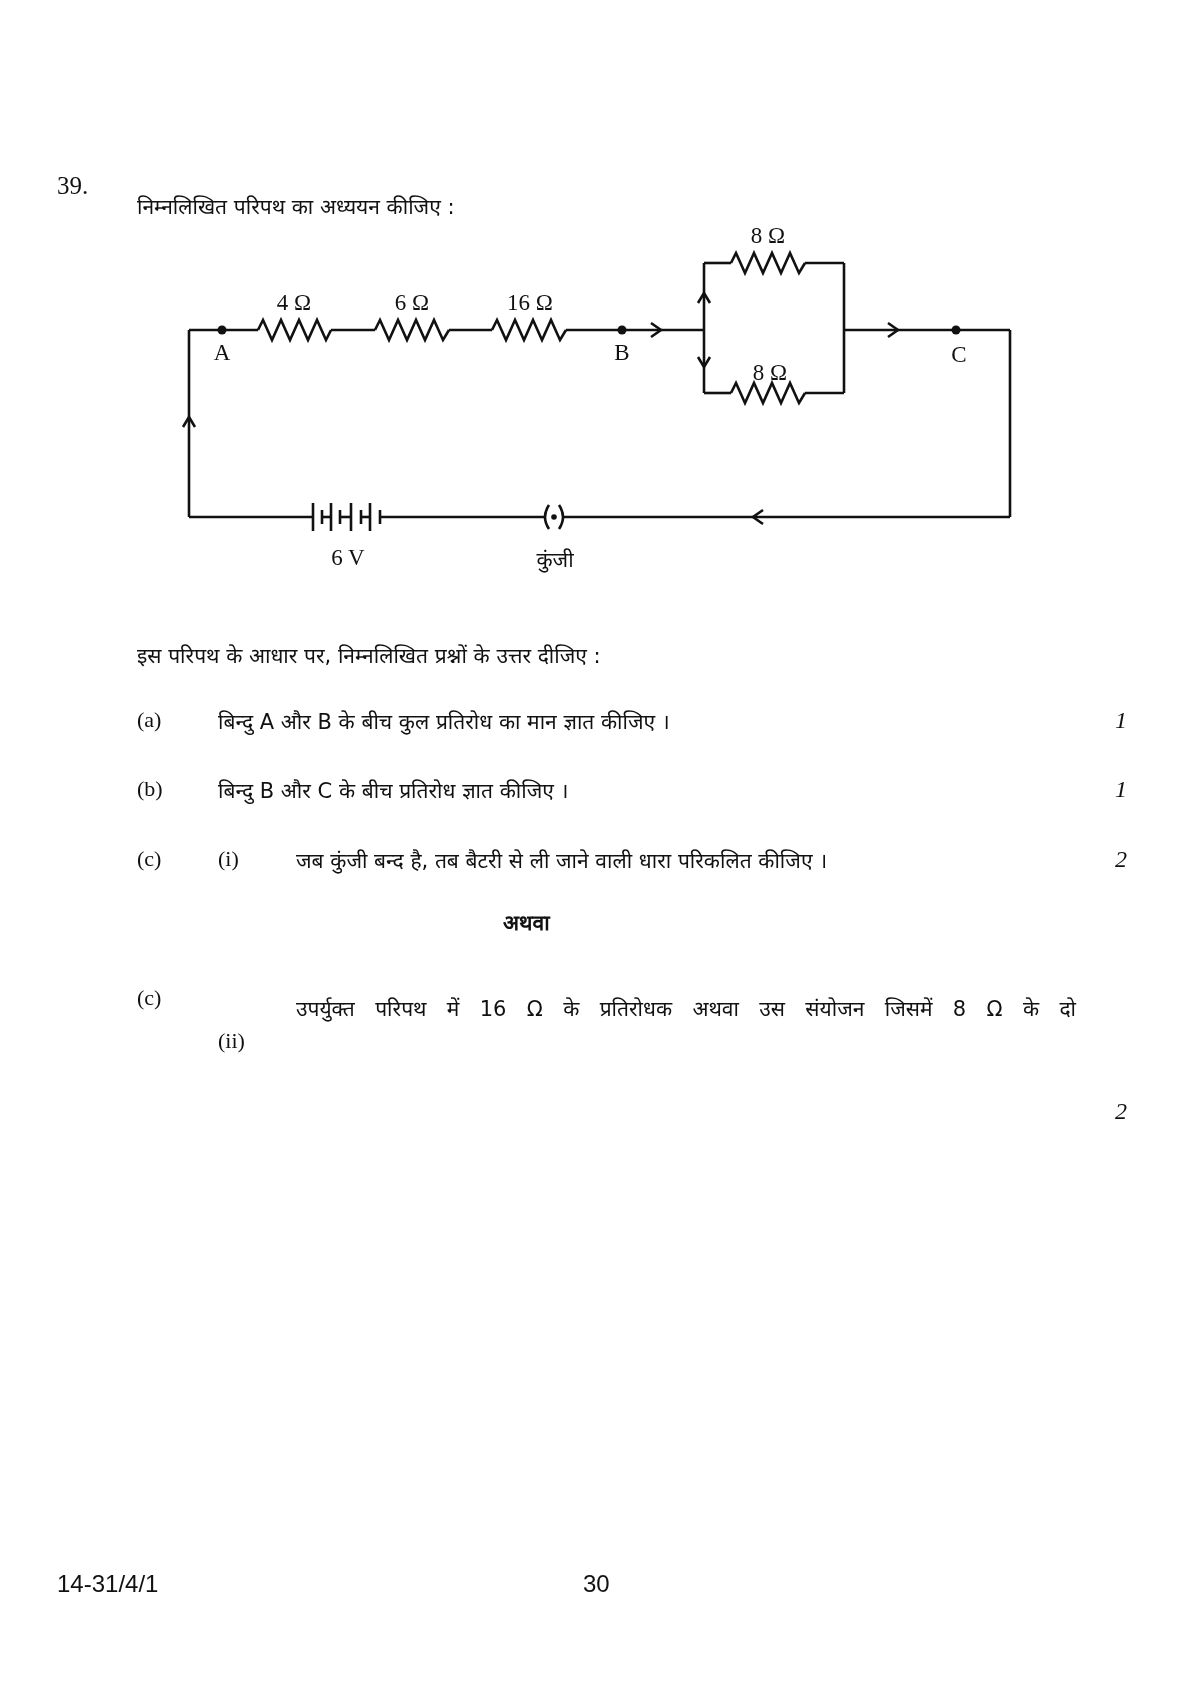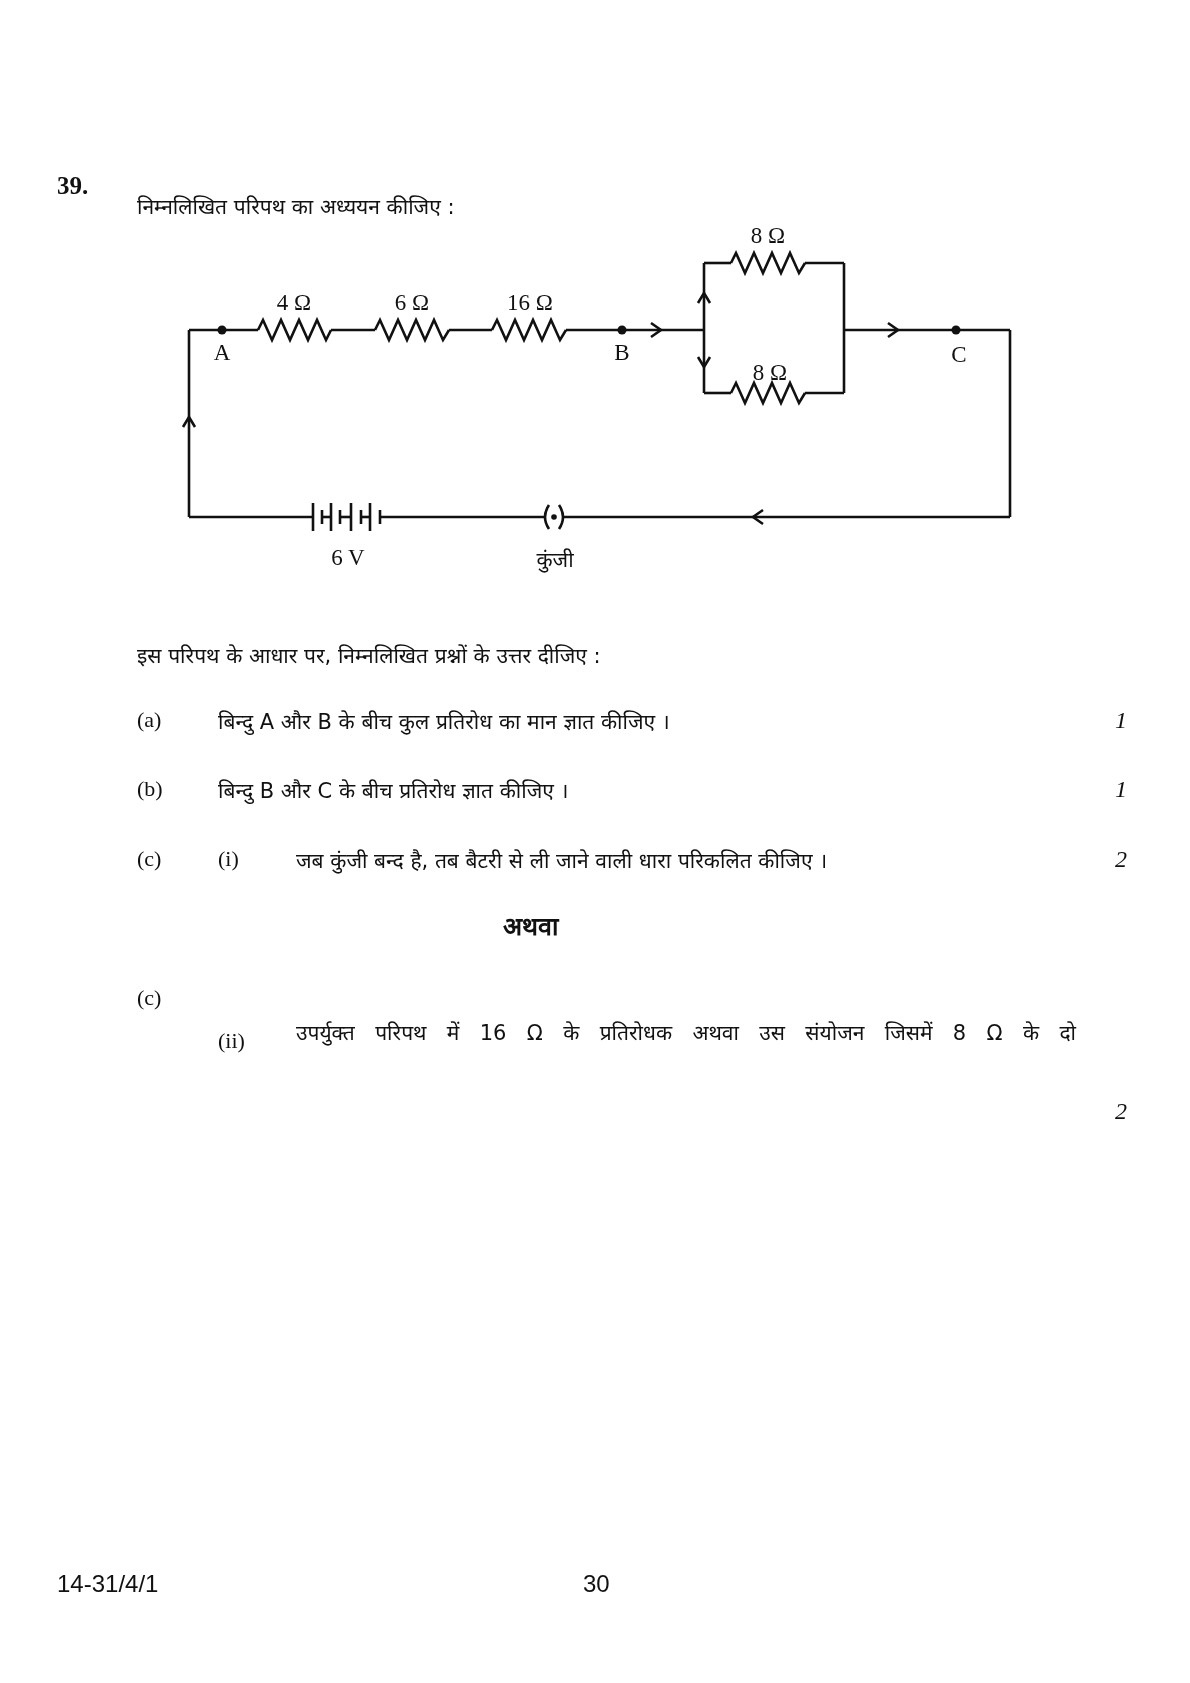--- a/index.html
+++ b/index.html
@@ -17,21 +17,21 @@
   }
   .page {
     position: absolute;
     left: 0; top: 0;
     width: 1190px; height: 1683px;
   }
   .abs { position: absolute; white-space: nowrap; }
   .qnum {
     left: 57px; top: 172px;
     font-family: "Liberation Serif", "DejaVu Serif", serif;
-    font-weight: bold;
+    font-weight: normal;
     font-size: 25px;
   }
   .hindi {
     font-family: "DejaVu Sans", "Liberation Sans", sans-serif;
     font-size: 21px;
   }
   .intro { left: 137px; top: 172px; margin-top: 20px; }
   .circuit {
     position: absolute;
     left: 0; top: 0;
@@ -55,25 +55,25 @@
   .mark {
     left: 1115px;
     font-family: "Liberation Serif", "DejaVu Serif", serif;
     font-style: italic;
     font-size: 24px;
   }
   .or-heading {
     left: 503px; top: 908px;
     font-family: "DejaVu Sans", "Liberation Sans", sans-serif;
     font-weight: bold;
-    font-size: 25px;
+    font-size: 21px;
   }
   .para {
     position: absolute;
-    left: 296px; top: 1006px;
+    left: 296px; top: 982px;
     width: 780px;
     font-family: "DejaVu Sans", "Liberation Sans", sans-serif;
     font-size: 21px;
     line-height: 55px;
     text-align: justify;
   }
   .para .line { display: block; white-space: nowrap; text-align-last: justify; }
   .para .line.last { text-align-last: left; }
   .footer {
     font-family: "Liberation Sans", "DejaVu Sans", sans-serif;

